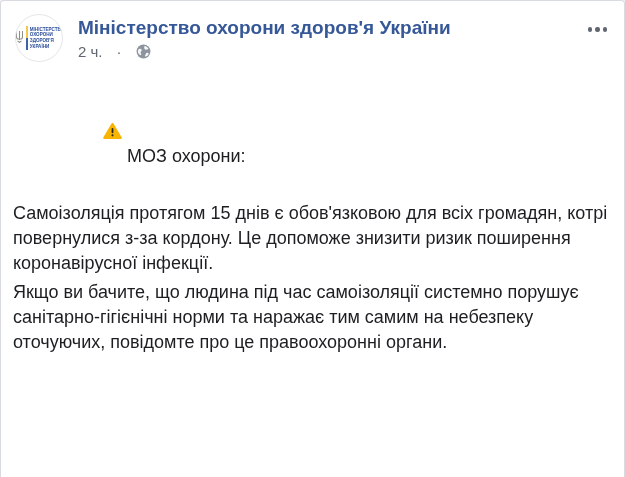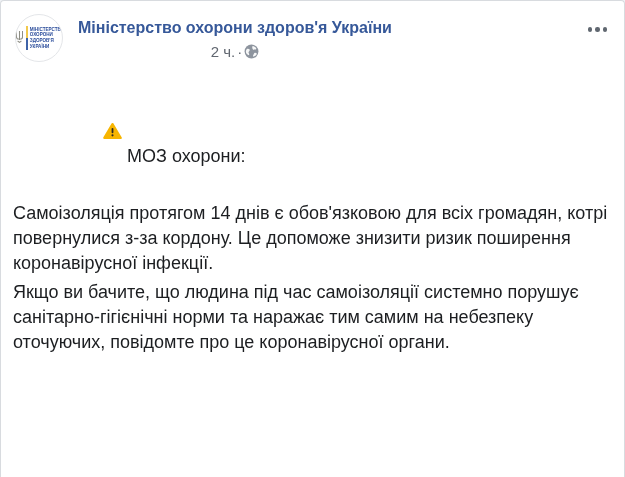--- a/index.html
+++ b/index.html
@@ -18,24 +18,24 @@
     display:flex;align-items:center;justify-content:center;gap:2px;
     overflow:hidden;cursor:pointer;
   }
   .avatar .trident{flex:0 0 auto;margin-left:1px;}
   .avatar .flagbar{flex:0 0 auto;width:2px;height:24px;display:flex;flex-direction:column;}
   .avatar .flagbar .y{flex:1;background:#f2c94c;}
   .avatar .flagbar .b{flex:1;background:#3e63a8;}
   .avatar-text{flex:0 0 auto;font-size:4.6px;line-height:5.6px;font-weight:bold;color:#2b4d9b;text-align:left;}
   .head-meta{margin-left:15px;padding-top:2px;}
   .page-name{
-    display:block;font-size:16px;font-weight:bold;color:#365899;
+    display:block;font-size:19px;font-weight:bold;color:#365899;
     text-decoration:none;line-height:23px;cursor:pointer;
   }
-  .subline{display:flex;align-items:center;gap:2px;margin-top:4px;color:#616770;font-size:15px;justify-content:center;}
+  .subline{display:flex;align-items:center;gap:14px;margin-top:4px;color:#616770;font-size:15px;}
   .subline .ts{cursor:pointer;}
   .subline .sep{color:#616770;}
   .globe{display:inline-flex;align-items:center;}
   .menu-btn{
     position:absolute;top:23px;right:14px;display:flex;gap:3px;cursor:pointer;padding:3px;
   }
   .menu-btn i{width:4.5px;height:4.5px;border-radius:50%;background:#606770;}
   
   .post-body{padding:10px 12px 0 12px;color:#1c1e21;font-size:18px;line-height:25px;}
   .post-body p{margin:0 0 4px 0;white-space:pre;}
@@ -99,26 +99,26 @@
       <p>
         <span class="emoji">
           <svg width="19" height="18" viewBox="0 0 20 19">
             <path d="M10 2.2 L18.6 16.8 H1.4 Z" fill="#f7b500" stroke="#f7b500" stroke-width="2.4" stroke-linejoin="round"></path>
             <rect x="9.05" y="6.3" width="1.9" height="5.6" rx="0.95" fill="#2e2a23"></rect>
             <circle cx="10" cy="14.1" r="1.15" fill="#2e2a23"></circle>
           </svg>
         </span><span class="ptxt">МОЗ охорони:</span>
       </p>
 
-      <p>Самоізоляція протягом 14 днів є обов'язковою для всіх громадян, котрі
+      <p>Самоізоляція протягом 15 днів є обов'язковою для всіх громадян, котрі
 повернулися з-за кордону. Це допоможе знизити ризик поширення
 коронавірусної інфекції.</p>
       <p>Якщо ви бачите, що людина під час самоізоляції системно порушує
 санітарно-гігієнічні норми та наражає тим самим на небезпеку
-оточуючих, повідомте про це коронавірусної органи.</p>
+оточуючих, повідомте про це правоохоронні органи.</p>
 
       <p>
         
       </p>
 
     </div>
 
   </div>
 </div>
 

